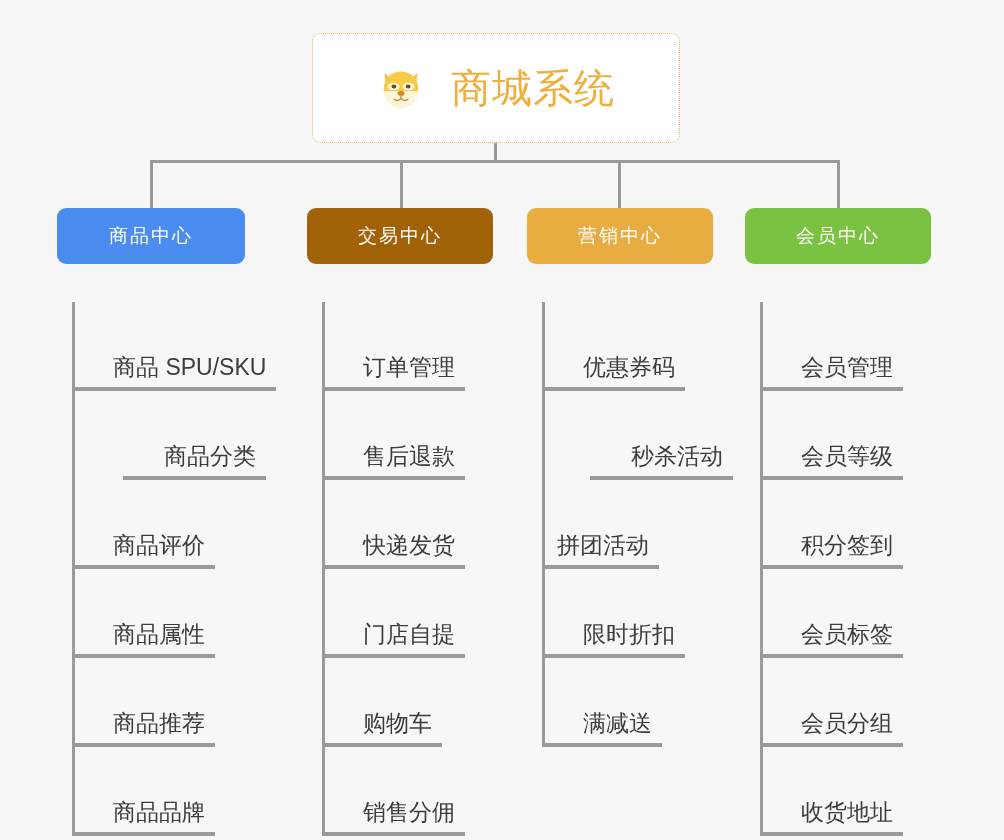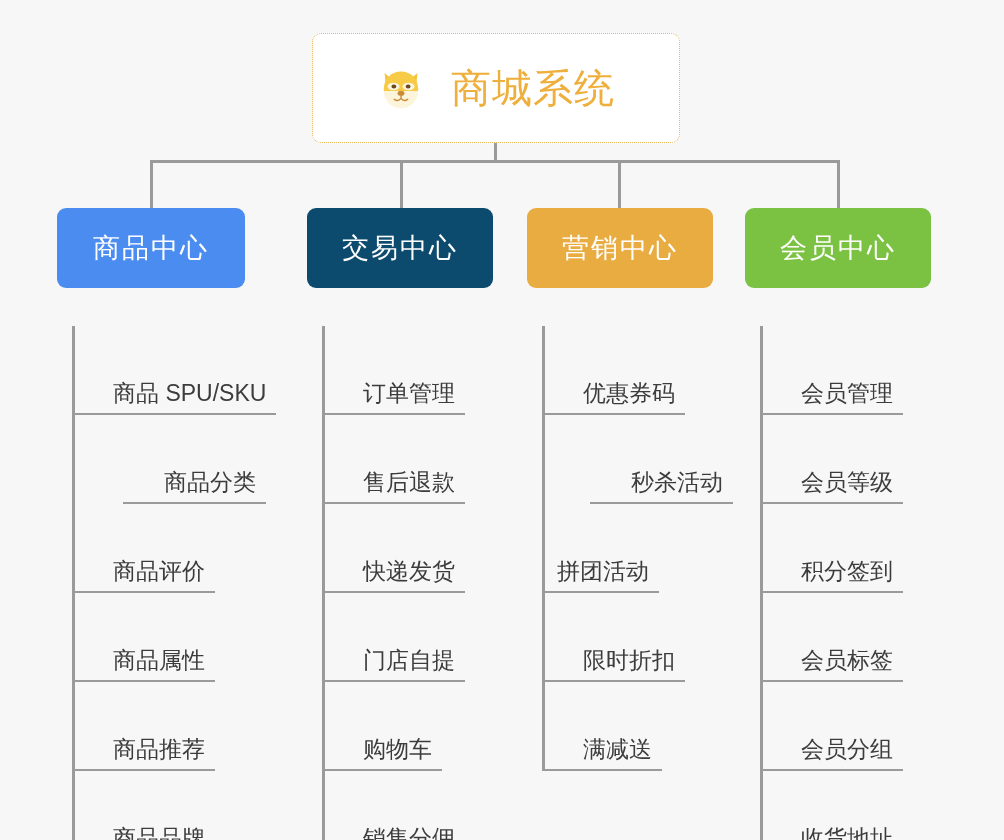--- a/index.html
+++ b/index.html
@@ -84,27 +84,27 @@
   .column {
     position: absolute;
     top: 208px;
   }
   .column.c0 { left: 57px;  }
   .column.c1 { left: 307px; }
   .column.c2 { left: 527px; }
   .column.c3 { left: 745px; }
 
   .cat-header {
-    height: 80px;
+    height: 56px;
     border-radius: 9px;
     display: flex;
     align-items: center;
     justify-content: center;
     color: #ffffff;
-    font-size: 27px;
+    font-size: 19px;
     letter-spacing: 2px;
     white-space: nowrap;
     user-select: none;
   }
   .column.c0 .cat-header { width: 188px; }
   .column.c1 .cat-header { width: 186px; }
   .column.c2 .cat-header { width: 186px; }
   .column.c3 .cat-header { width: 186px; }
 
   
@@ -121,21 +121,21 @@
     align-items: flex-end;
     position: relative;
   }
   .leaf-label {
     display: inline-block;
     font-size: 23px;
     line-height: 1.15;
     color: #3c3c3c;
     white-space: nowrap;
     padding: 0 10px 7px 38px;
-    border-bottom: 2px solid #22c55e;
+    border-bottom: 4px solid #22c55e;
     margin-left: -3px;
     padding-left: 41px;
   }
 </style>
 </head>
 <body style="background: rgb(247, 247, 247);">
 
 <div id="mindmap">
 
   <div class="root-node" style="background: rgb(255, 255, 255); border-color: rgb(233, 182, 74);">
@@ -181,21 +181,21 @@
       <div class="leaf-item">
           <span class="leaf-label" style="border-bottom-color: rgb(154, 154, 154);">商品推荐</span>
         </div>
       <div class="leaf-item">
           <span class="leaf-label" style="border-bottom-color: rgb(154, 154, 154);">商品品牌</span>
         </div>
     </div>
   </div>
 
   <div class="column c1">
-    <div class="cat-header" style="background: #0c4a6e;">
+    <div class="cat-header" style="background: #a16207;">
       <span>交易中心</span>
     </div>
     <div class="leaf-list" style="border-left-color: rgb(154, 154, 154);">
       <div class="leaf-item">
           <span class="leaf-label" style="border-bottom-color: rgb(154, 154, 154);">订单管理</span>
         </div>
       <div class="leaf-item">
           <span class="leaf-label" style="border-bottom-color: rgb(154, 154, 154);">售后退款</span>
         </div>
       <div class="leaf-item">

